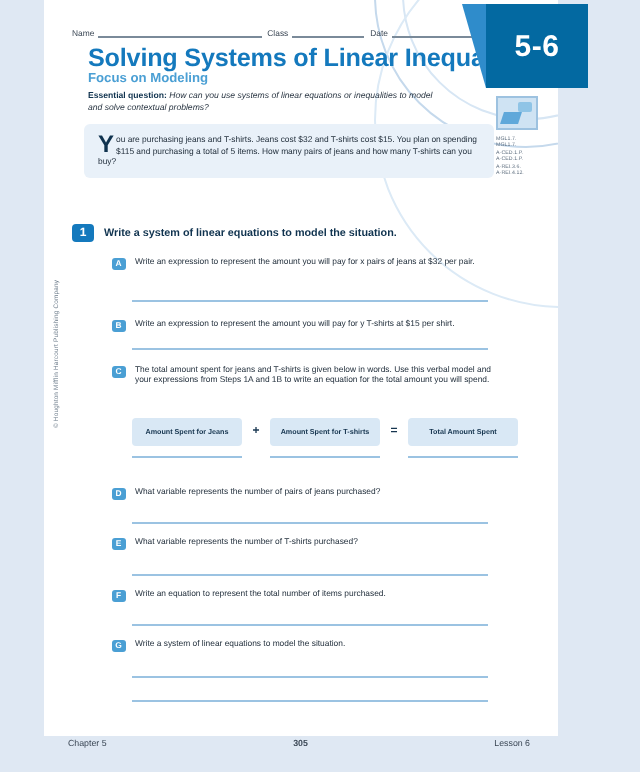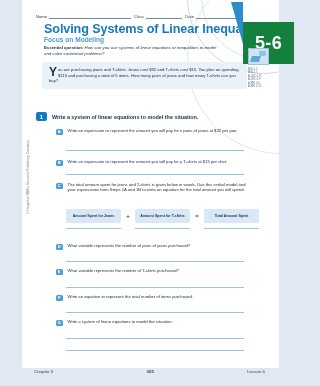--- a/index.html
+++ b/index.html
@@ -62,30 +62,29 @@
     border-color: #dceaf6;
   }
 
   
   .lesson-tab {
     position: absolute;
     right: 4px;
     top: 2px;
     width: 51px;
     height: 42px;
-    background: #15803d;
+    background: #0369a1;
     color: #ffffff;
-    font-size: 18px;
+    font-size: 15px;
     font-weight: bold;
     letter-spacing: .3px;
     display: flex;
     align-items: center;
     justify-content: center;
     z-index: 6;
-    margin-top: 20px;
   }
   .lesson-tab-fold {
     position: absolute;
     right: 55px;
     top: 2px;
     width: 0;
     height: 0;
     border-top: 0 solid transparent;
     border-bottom: 42px solid transparent;
     border-right: 12px solid #2f8ccb;

